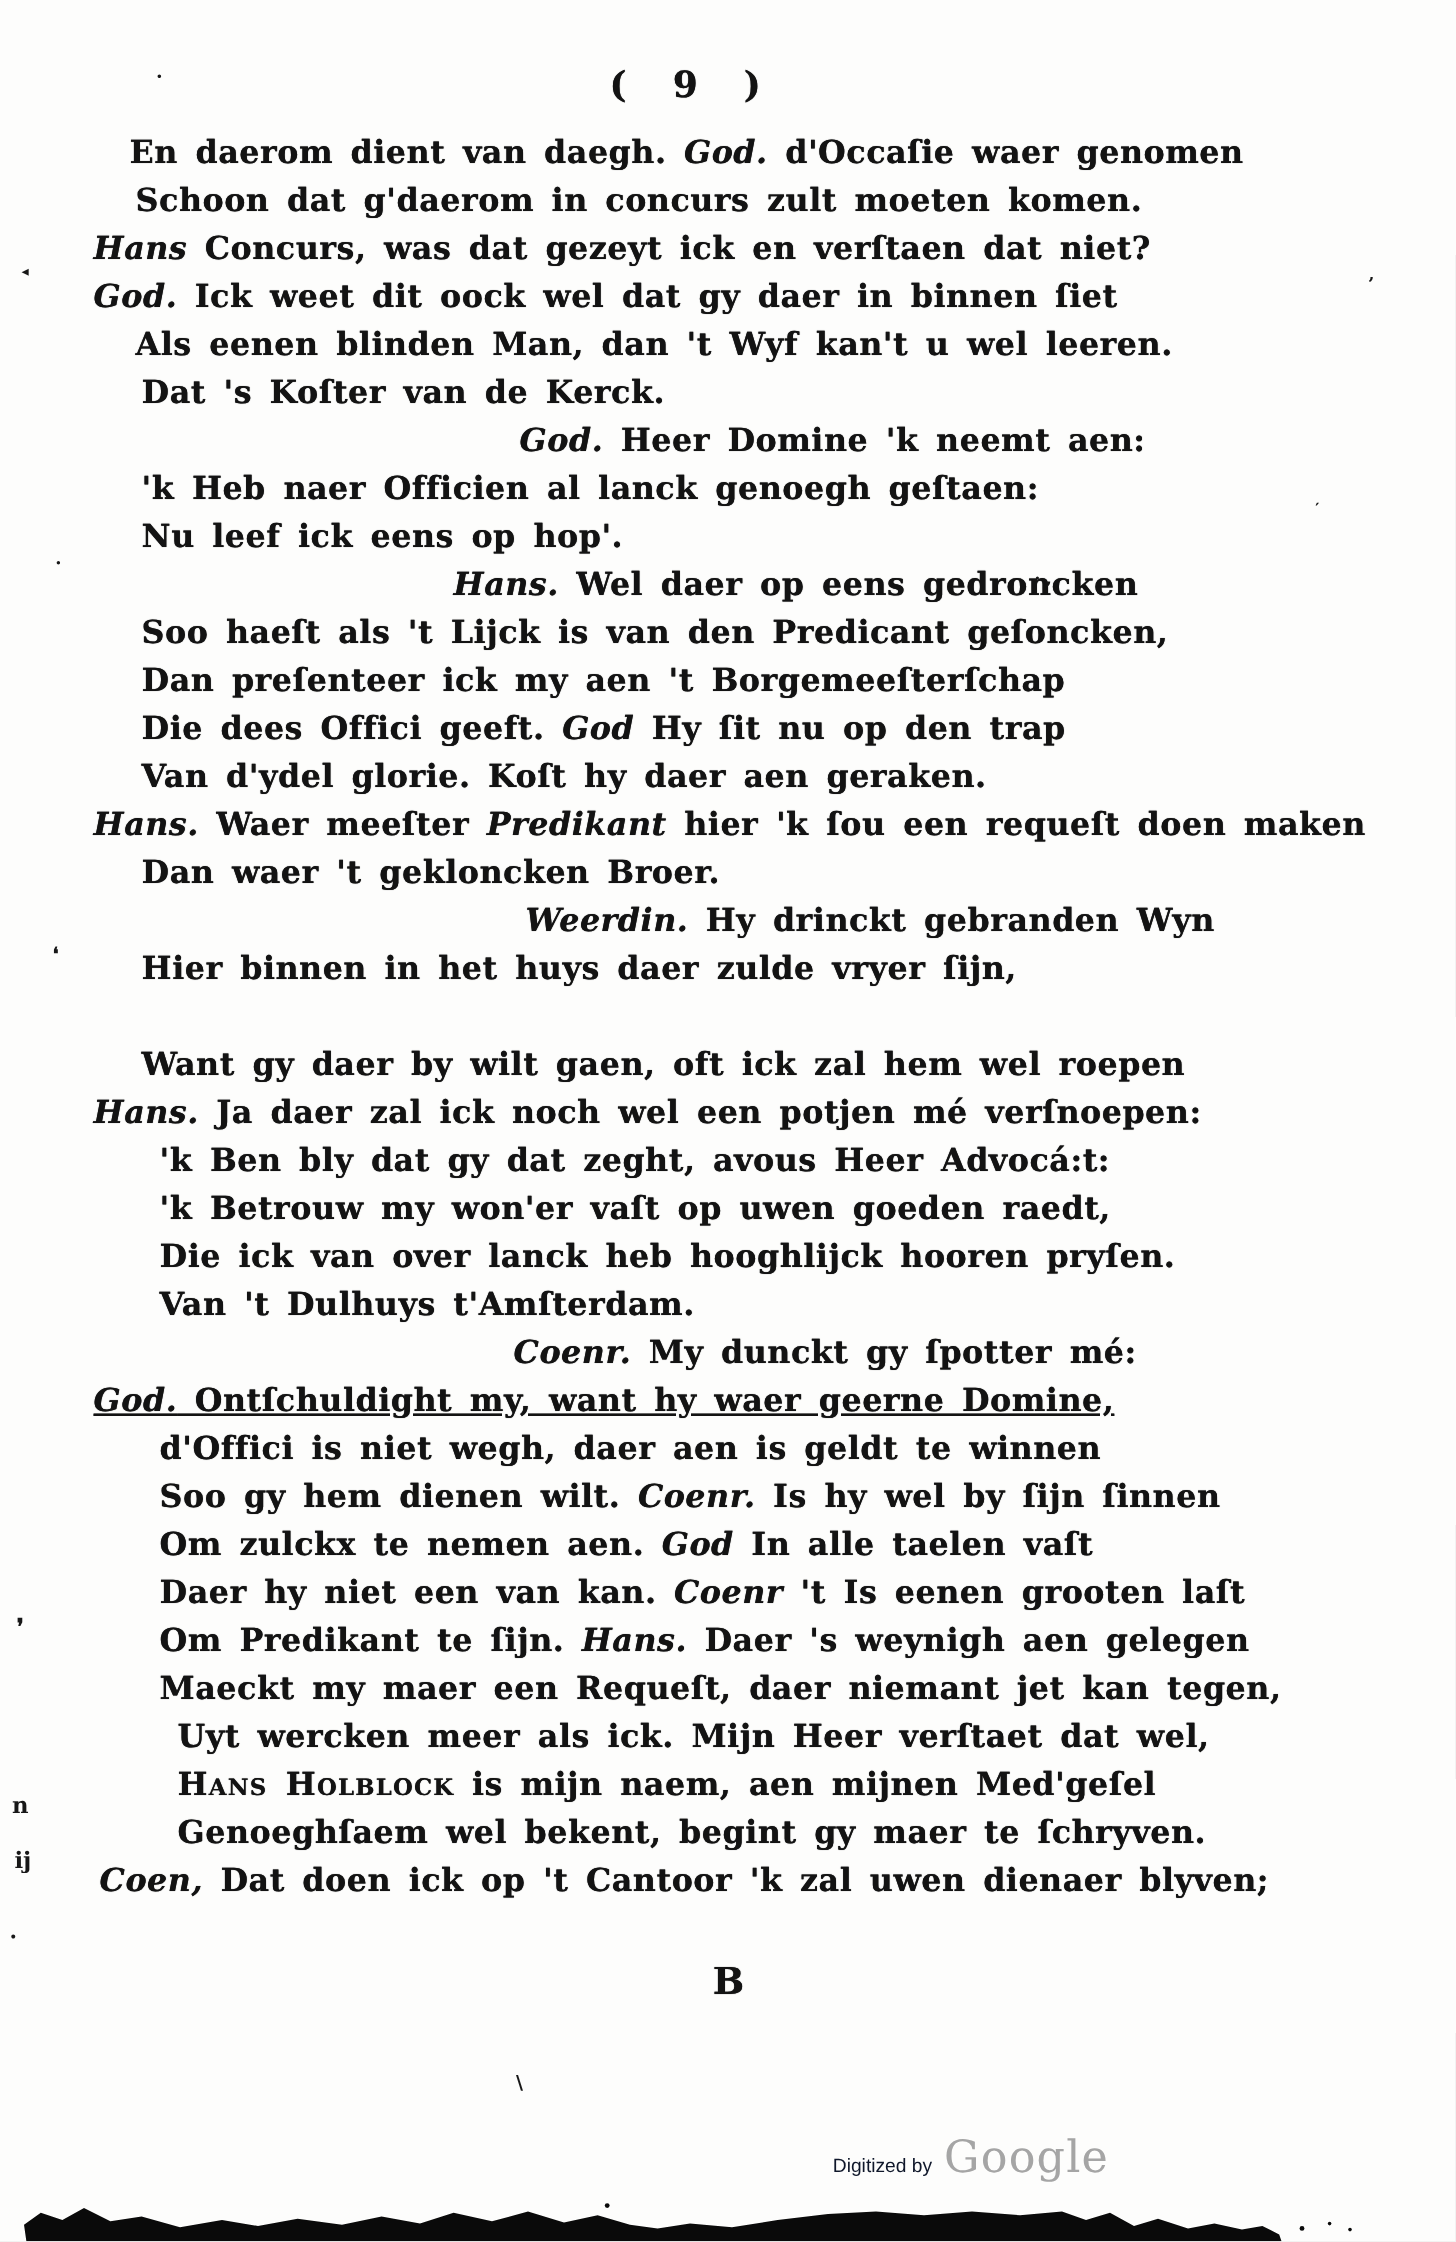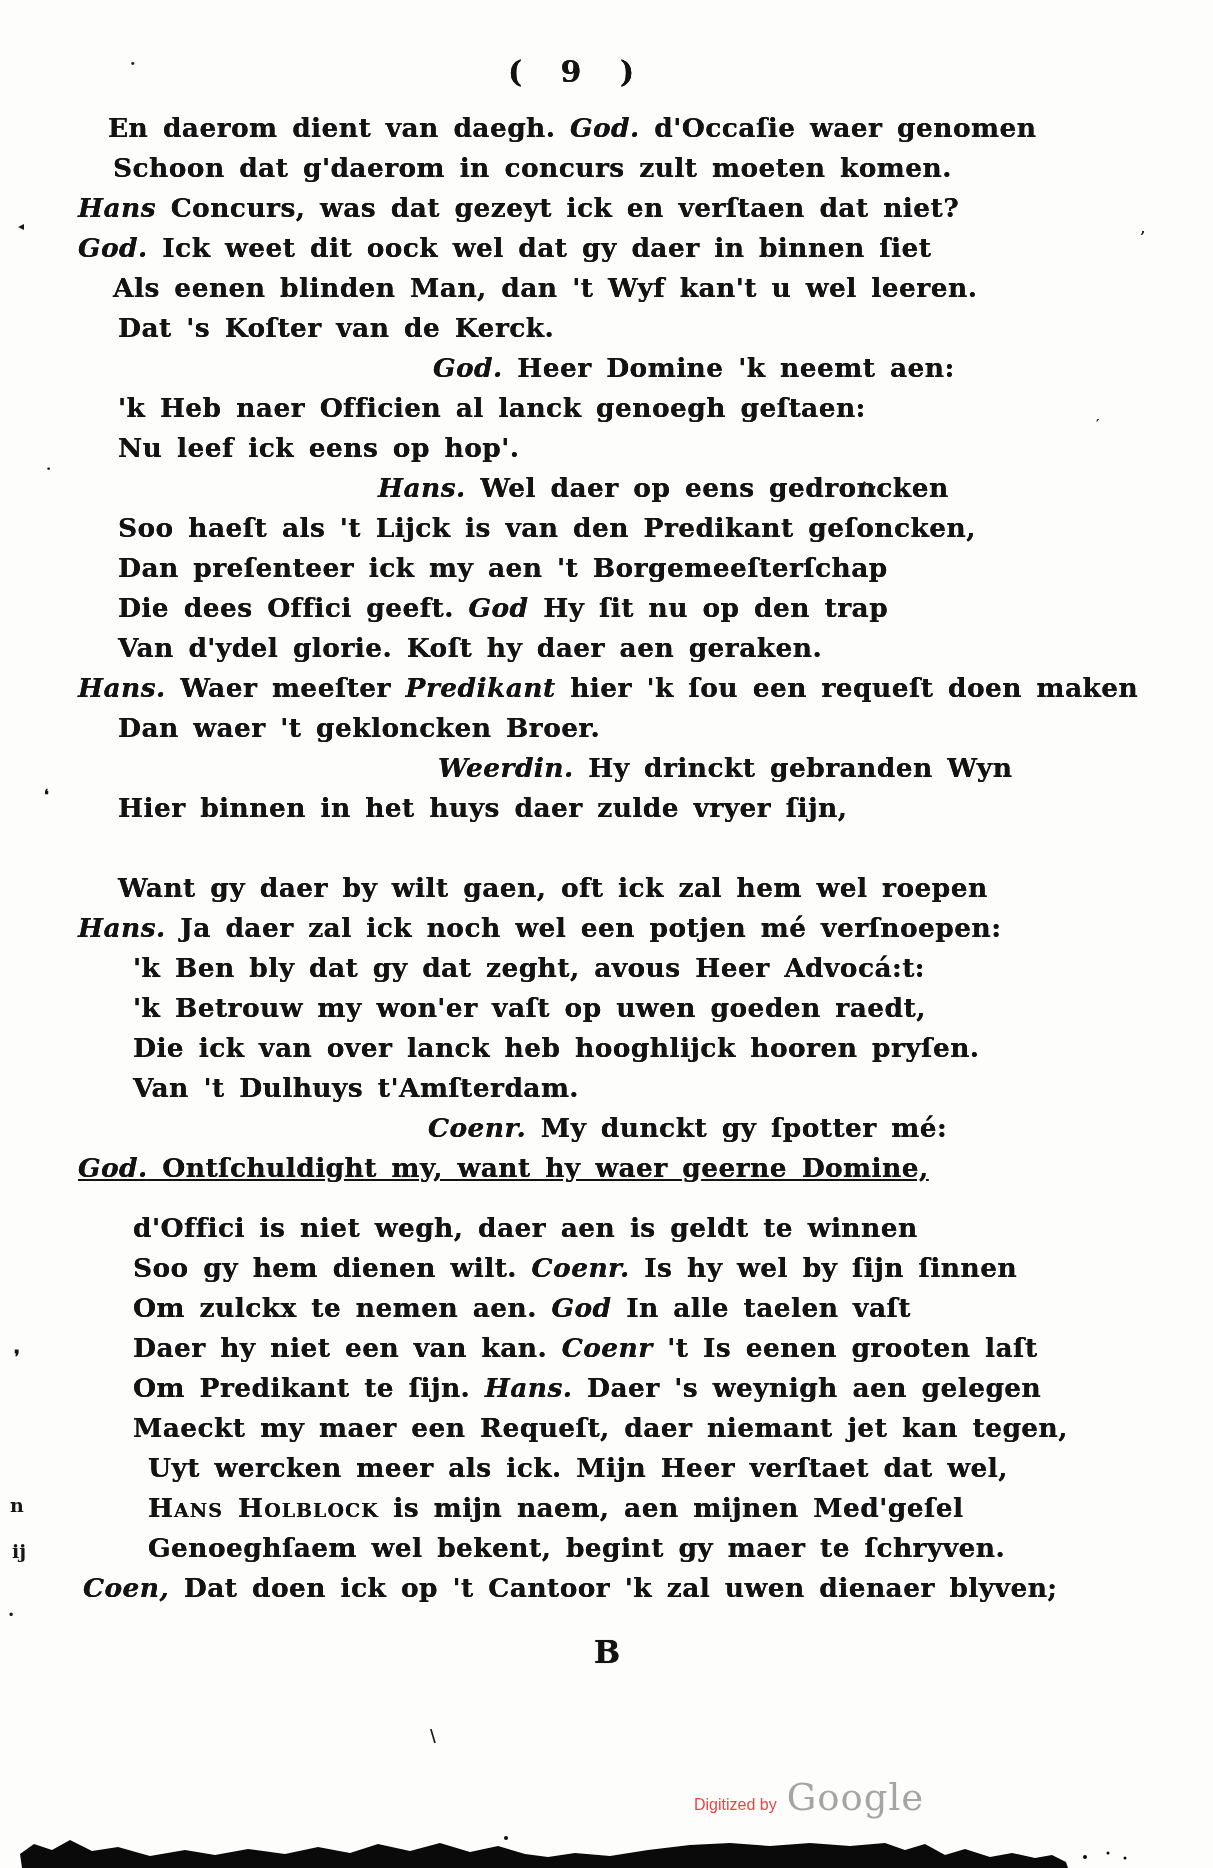--- a/index.html
+++ b/index.html
@@ -35,21 +35,21 @@
     position:absolute;left:594px;top:1634px;
     font-size:31px;font-weight:bold;
     text-shadow:0 0 .7px currentColor;
   }
   .watermark{
     position:absolute;left:694px;top:1776px;
     display:flex;align-items:baseline;gap:10px;
   }
   .wm-prefix{
     font-family:"Liberation Sans",sans-serif;
-    font-size:16px;color:#ef4444;
+    font-size:16px;color:#0f172a;
   }
   .wm-logo{
     font-family:"DejaVu Serif",serif;
     font-size:37px;color:#a5a5a5;letter-spacing:1px;
   }
   .speck{
     position:absolute;
     font-family:"DejaVu Serif",serif;
     font-weight:bold;color:#171717;
     line-height:1;
@@ -67,37 +67,37 @@
       <div class="line" style="padding-left: 30px;"><span>En daerom dient van daegh.  </span><span class="it">God.</span><span> d'Occaſie waer genomen</span></div>
       <div class="line" style="padding-left: 35px;"><span>Schoon dat g'daerom in concurs zult moeten komen.</span></div>
       <div class="line" style="padding-left: 0px;"><span class="it">Hans</span><span> Concurs, was dat gezeyt ick en verſtaen dat niet?</span></div>
       <div class="line" style="padding-left: 0px;"><span class="it">God.</span><span> Ick weet dit oock wel dat gy daer in binnen ſiet</span></div>
       <div class="line" style="padding-left: 35px;"><span>Als eenen blinden Man, dan 't Wyf kan't u wel leeren.</span></div>
       <div class="line" style="padding-left: 40px;"><span>Dat 's Koſter van de Kerck.</span></div>
       <div class="line" style="padding-left: 355px;"><span class="it">God.</span><span> Heer Domine 'k neemt aen:</span></div>
       <div class="line" style="padding-left: 40px;"><span>'k Heb naer Officien al lanck genoegh geſtaen:</span></div>
       <div class="line" style="padding-left: 40px;"><span>Nu leef ick eens op hop'.</span></div>
       <div class="line" style="padding-left: 300px;"><span class="it">Hans.</span><span> Wel daer op eens gedroncken</span></div>
-      <div class="line" style="padding-left: 40px;"><span>Soo haeſt als 't Lijck is van den Predikant geſoncken,</span></div>
+      <div class="line" style="padding-left: 40px;"><span>Soo haeſt als 't Lijck is van den Predicant geſoncken,</span></div>
       <div class="line" style="padding-left: 40px;"><span>Dan preſenteer ick my aen 't Borgemeeſterſchap</span></div>
       <div class="line" style="padding-left: 40px;"><span>Die dees Offici geeft.   </span><span class="it">God</span><span> Hy ſit nu op den trap</span></div>
       <div class="line" style="padding-left: 40px;"><span>Van d'ydel glorie. Koſt hy daer aen geraken.</span></div>
       <div class="line" style="padding-left: 0px;"><span class="it">Hans.</span><span> Waer meeſter </span><span class="it">Predikant</span><span> hier 'k ſou een requeſt doen maken</span></div>
       <div class="line" style="padding-left: 40px;"><span>Dan waer 't gekloncken Broer.</span></div>
       <div class="line" style="padding-left: 360px;"><span class="it">Weerdin.</span><span> Hy drinckt gebranden Wyn</span></div>
       <div class="line" style="padding-left: 40px;"><span>Hier binnen in het huys daer zulde vryer ſijn,</span></div>
       <div class="line" style="padding-left: 40px; margin-top: 40px;"><span>Want gy daer by wilt gaen, oft ick zal hem wel roepen</span></div>
       <div class="line" style="padding-left: 0px;"><span class="it">Hans.</span><span> Ja daer zal ick noch wel een potjen mé verſnoepen:</span></div>
       <div class="line" style="padding-left: 55px;"><span>'k Ben bly dat gy dat zeght, avous Heer Advocá:t:</span></div>
       <div class="line" style="padding-left: 55px;"><span>'k Betrouw my won'er vaſt op uwen goeden raedt,</span></div>
       <div class="line" style="padding-left: 55px;"><span>Die ick van over lanck heb hooghlijck hooren pryſen.</span></div>
       <div class="line" style="padding-left: 55px;"><span>Van 't Dulhuys t'Amſterdam.</span></div>
       <div class="line" style="padding-left: 350px;"><span class="it">Coenr.</span><span> My dunckt gy ſpotter mé:</span></div>
       <div class="line" style="padding-left: 0px; text-decoration: underline;"><span class="it">God.</span><span> Ontſchuldight my, want hy waer geerne Domine,</span></div>
-      <div class="line" style="padding-left: 55px; margin-top: 20px;"><span>d'Offici is niet wegh, daer aen is geldt te winnen</span></div>
+      <div class="line" style="padding-left: 55px;"><span>d'Offici is niet wegh, daer aen is geldt te winnen</span></div>
       <div class="line" style="padding-left: 55px;"><span>Soo gy hem dienen wilt.  </span><span class="it">Coenr.</span><span> Is hy wel by ſijn ſinnen</span></div>
       <div class="line" style="padding-left: 55px;"><span>Om zulckx te nemen aen.    </span><span class="it">God</span><span> In alle taelen vaſt</span></div>
       <div class="line" style="padding-left: 55px;"><span>Daer hy niet een van kan.  </span><span class="it">Coenr</span><span> 't Is eenen grooten laſt</span></div>
       <div class="line" style="padding-left: 55px;"><span>Om Predikant te ſijn. </span><span class="it">Hans.</span><span> Daer 's weynigh aen gelegen</span></div>
       <div class="line" style="padding-left: 55px;"><span>Maeckt my maer een Requeſt, daer niemant jet kan tegen,</span></div>
       <div class="line" style="padding-left: 70px;"><span>Uyt wercken meer als ick. Mijn Heer verſtaet dat wel,</span></div>
       <div class="line" style="padding-left: 70px;"><span class="sc">Hans Holblock</span><span> is mijn naem, aen mijnen Med'geſel</span></div>
       <div class="line" style="padding-left: 70px;"><span>Genoeghſaem wel bekent, begint gy maer te ſchryven.</span></div>
       <div class="line" style="padding-left: 5px;"><span class="it">Coen,</span><span> Dat doen ick op 't Cantoor 'k zal uwen dienaer blyven;</span></div>
     </div>

